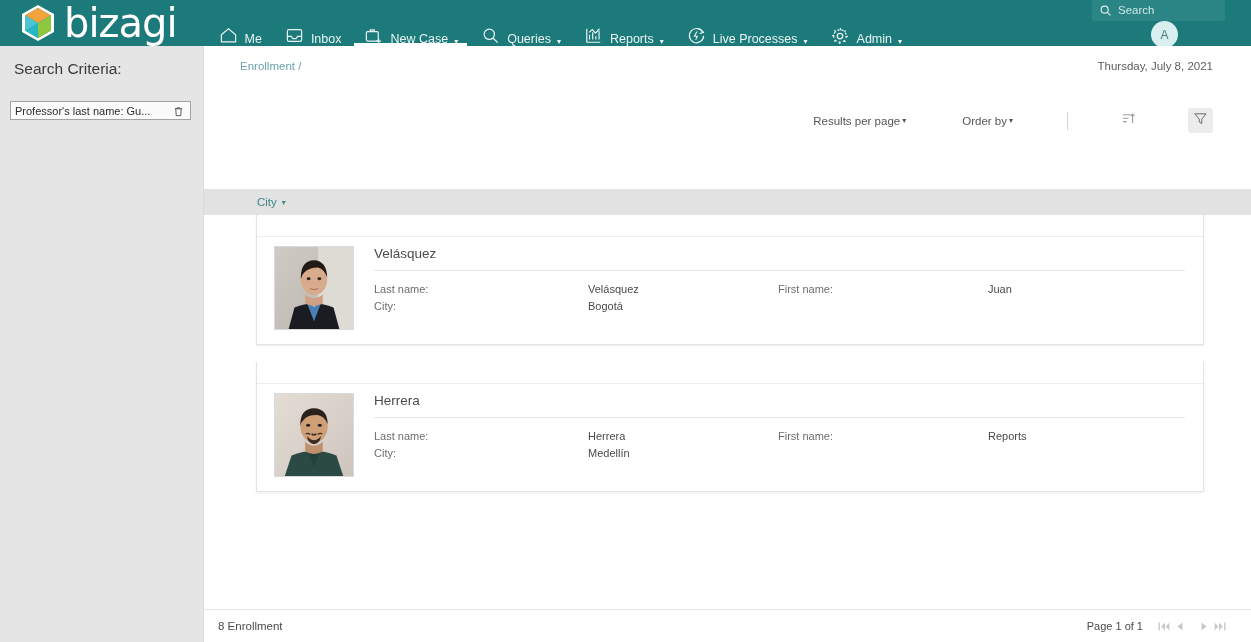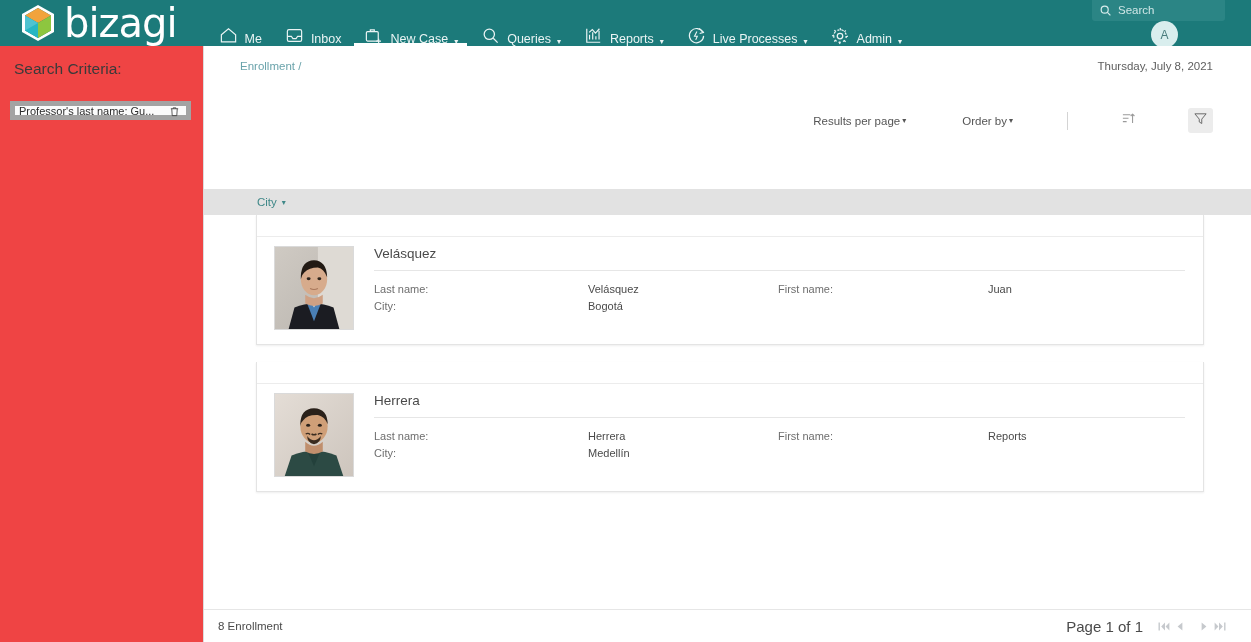--- a/index.html
+++ b/index.html
@@ -82,32 +82,32 @@
     width: 27px; height: 27px; border-radius: 50%;
     background: #d9eeee; color: #4a7d7d;
     display: flex; align-items: center; justify-content: center;
     font-size: 12px; cursor: pointer;
   }
 
   
   .leftpanel {
     position: absolute; top: 46px; left: 0;
     width: 204px; height: 596px;
-    background: #ef4444;
+    background: #e5e5e5;
     border-right: 1px solid #dcdcdc;
   }
   .criteria-title {
     position: absolute; top: 14px; left: 14px;
     font-size: 15.5px; color: #3a3a3a;
     font-weight: 400;
   }
   .criteria-chip {
     position: absolute; top: 55px; left: 10px;
     width: 181px; height: 19px;
-    border: 5px solid #a3a3a3;
+    border: 1px solid #a3a3a3;
     background: #fbfbfb;
     display: flex; align-items: center;
     padding: 0 4px;
     cursor: pointer;
   }
   .criteria-chip .ctext {
     font-size: 11px; color: #2c2c2c;
     white-space: nowrap; overflow: hidden; text-overflow: clip;
     flex: 1;
   }
@@ -213,21 +213,21 @@
     border-top: 1px solid #e6e6e6;
     display: flex; align-items: center;
   }
   .footer .fcount {
     margin-left: 14px; font-size: 11.5px; color: #4a4a4a;
   }
   .footer .fpager {
     margin-left: auto; margin-right: 22px;
     display: flex; align-items: center;
   }
-  .pagelabel { font-size: 15px; color: #4a4a4a; margin-right: 12px; }
+  .pagelabel { font-size: 11px; color: #4a4a4a; margin-right: 12px; }
   .pgbtn {
     margin: 0 3px; cursor: pointer; display:flex; align-items:center;
   }
   .pgbtn svg { display:block; }
 </style>
 </head>
 <body>
 
 <div class="topbar">
 

